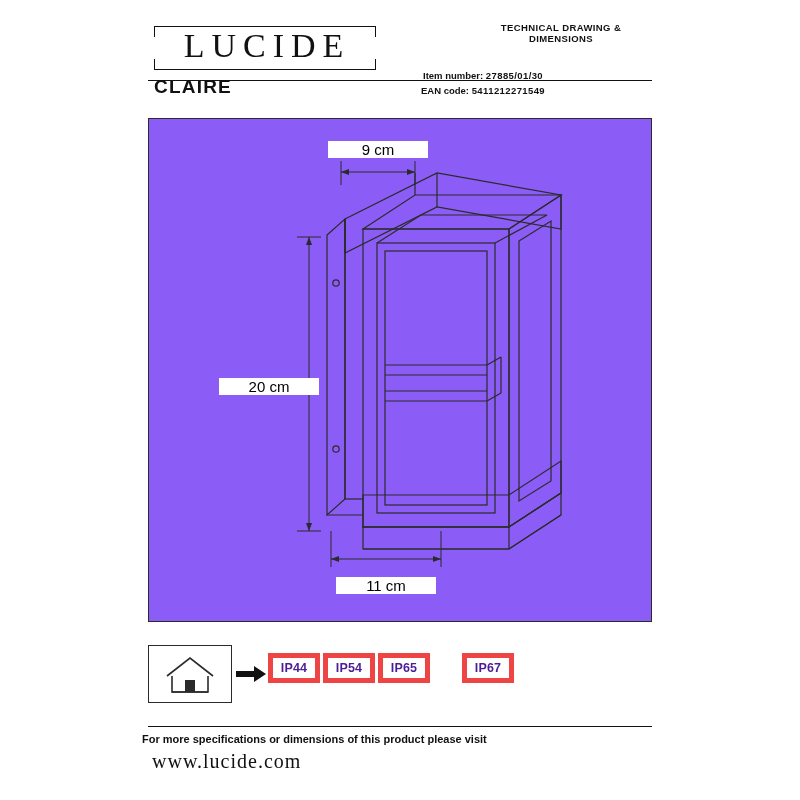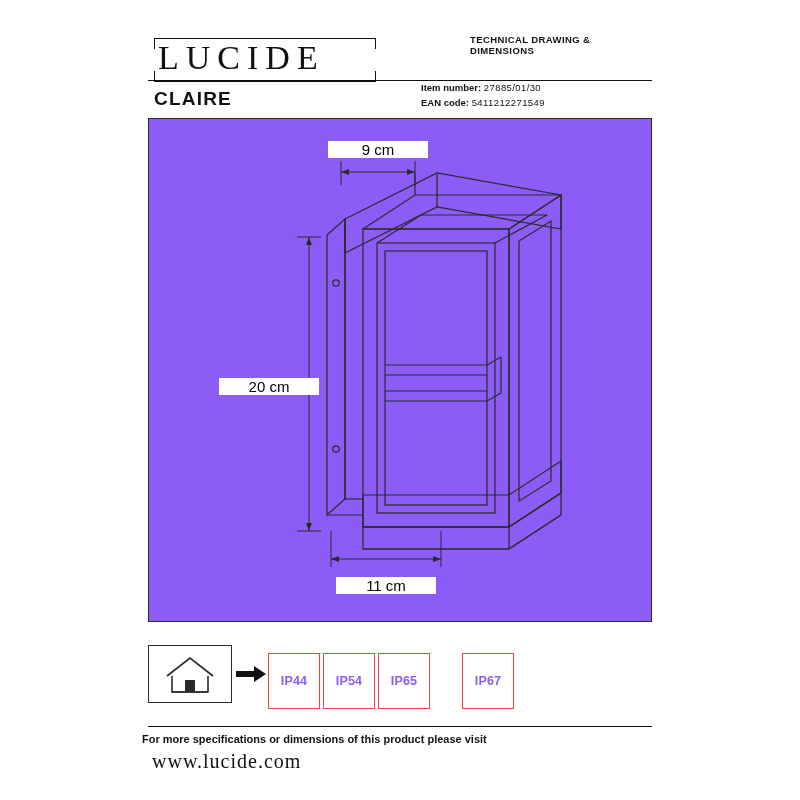--- a/index.html
+++ b/index.html
@@ -20,23 +20,24 @@
     position: absolute;
     left: 0; top: 0;
     width: 800px;
     height: 800px;
   }
 
   
   .header {
     position: absolute;
     left: 148px;
-    top: 20px;
+    top: 8px;
     width: 504px;
     height: 62px;
+    text-align: center;
   }
   .logo {
     position: absolute;
     left: 6px;
     top: 18px;
     width: 222px;
     height: 44px;
   }
   .logo-text {
     font-family: "Liberation Serif", serif;
@@ -108,21 +109,21 @@
 
   .item-block {
     position: absolute;
     left: 245px;
     top: 60px;
     font-size: 9.5px;
     line-height: 15px;
     color: #111;
   }
   .item-block .lbl { font-weight: bold; padding-left: 28px; }
-  .item-block .val { font-weight: normal; letter-spacing: 0.4px; }
+  .item-block .val { font-weight: bold; letter-spacing: 0.4px; }
 
   .header-rule {
     position: absolute;
     left: 148px;
     top: 80px;
     width: 504px;
     height: 1px;
     background: #111;
   }
 
@@ -158,31 +159,31 @@
     position: absolute;
     left: 88px;
     top: 21px;
     width: 30px;
     height: 16px;
   }
   .ip-badge {
     position: absolute;
     top: 8px;
     width: 52px;
-    height: 56px;
-    border: 1px solid #ef4444;
+    height: 30px;
+    border: 5px solid #ef4444;
     box-sizing: border-box;
     background: #fff;
     font-size: 12.5px;
     font-weight: bold;
     display: flex;
     align-items: center;
     justify-content: center;
     letter-spacing: 0.2px;
-    color: #8b5cf6;
+    color: #4c1d95;
   }
   .ip0 { left: 120px; }
   .ip1 { left: 175px; }
   .ip2 { left: 230px; }
   .ip3 { left: 285px; margin-left: 29px; }
 
   .ip-note {
     position: absolute;
     left: 386px;
     top: 7px;

